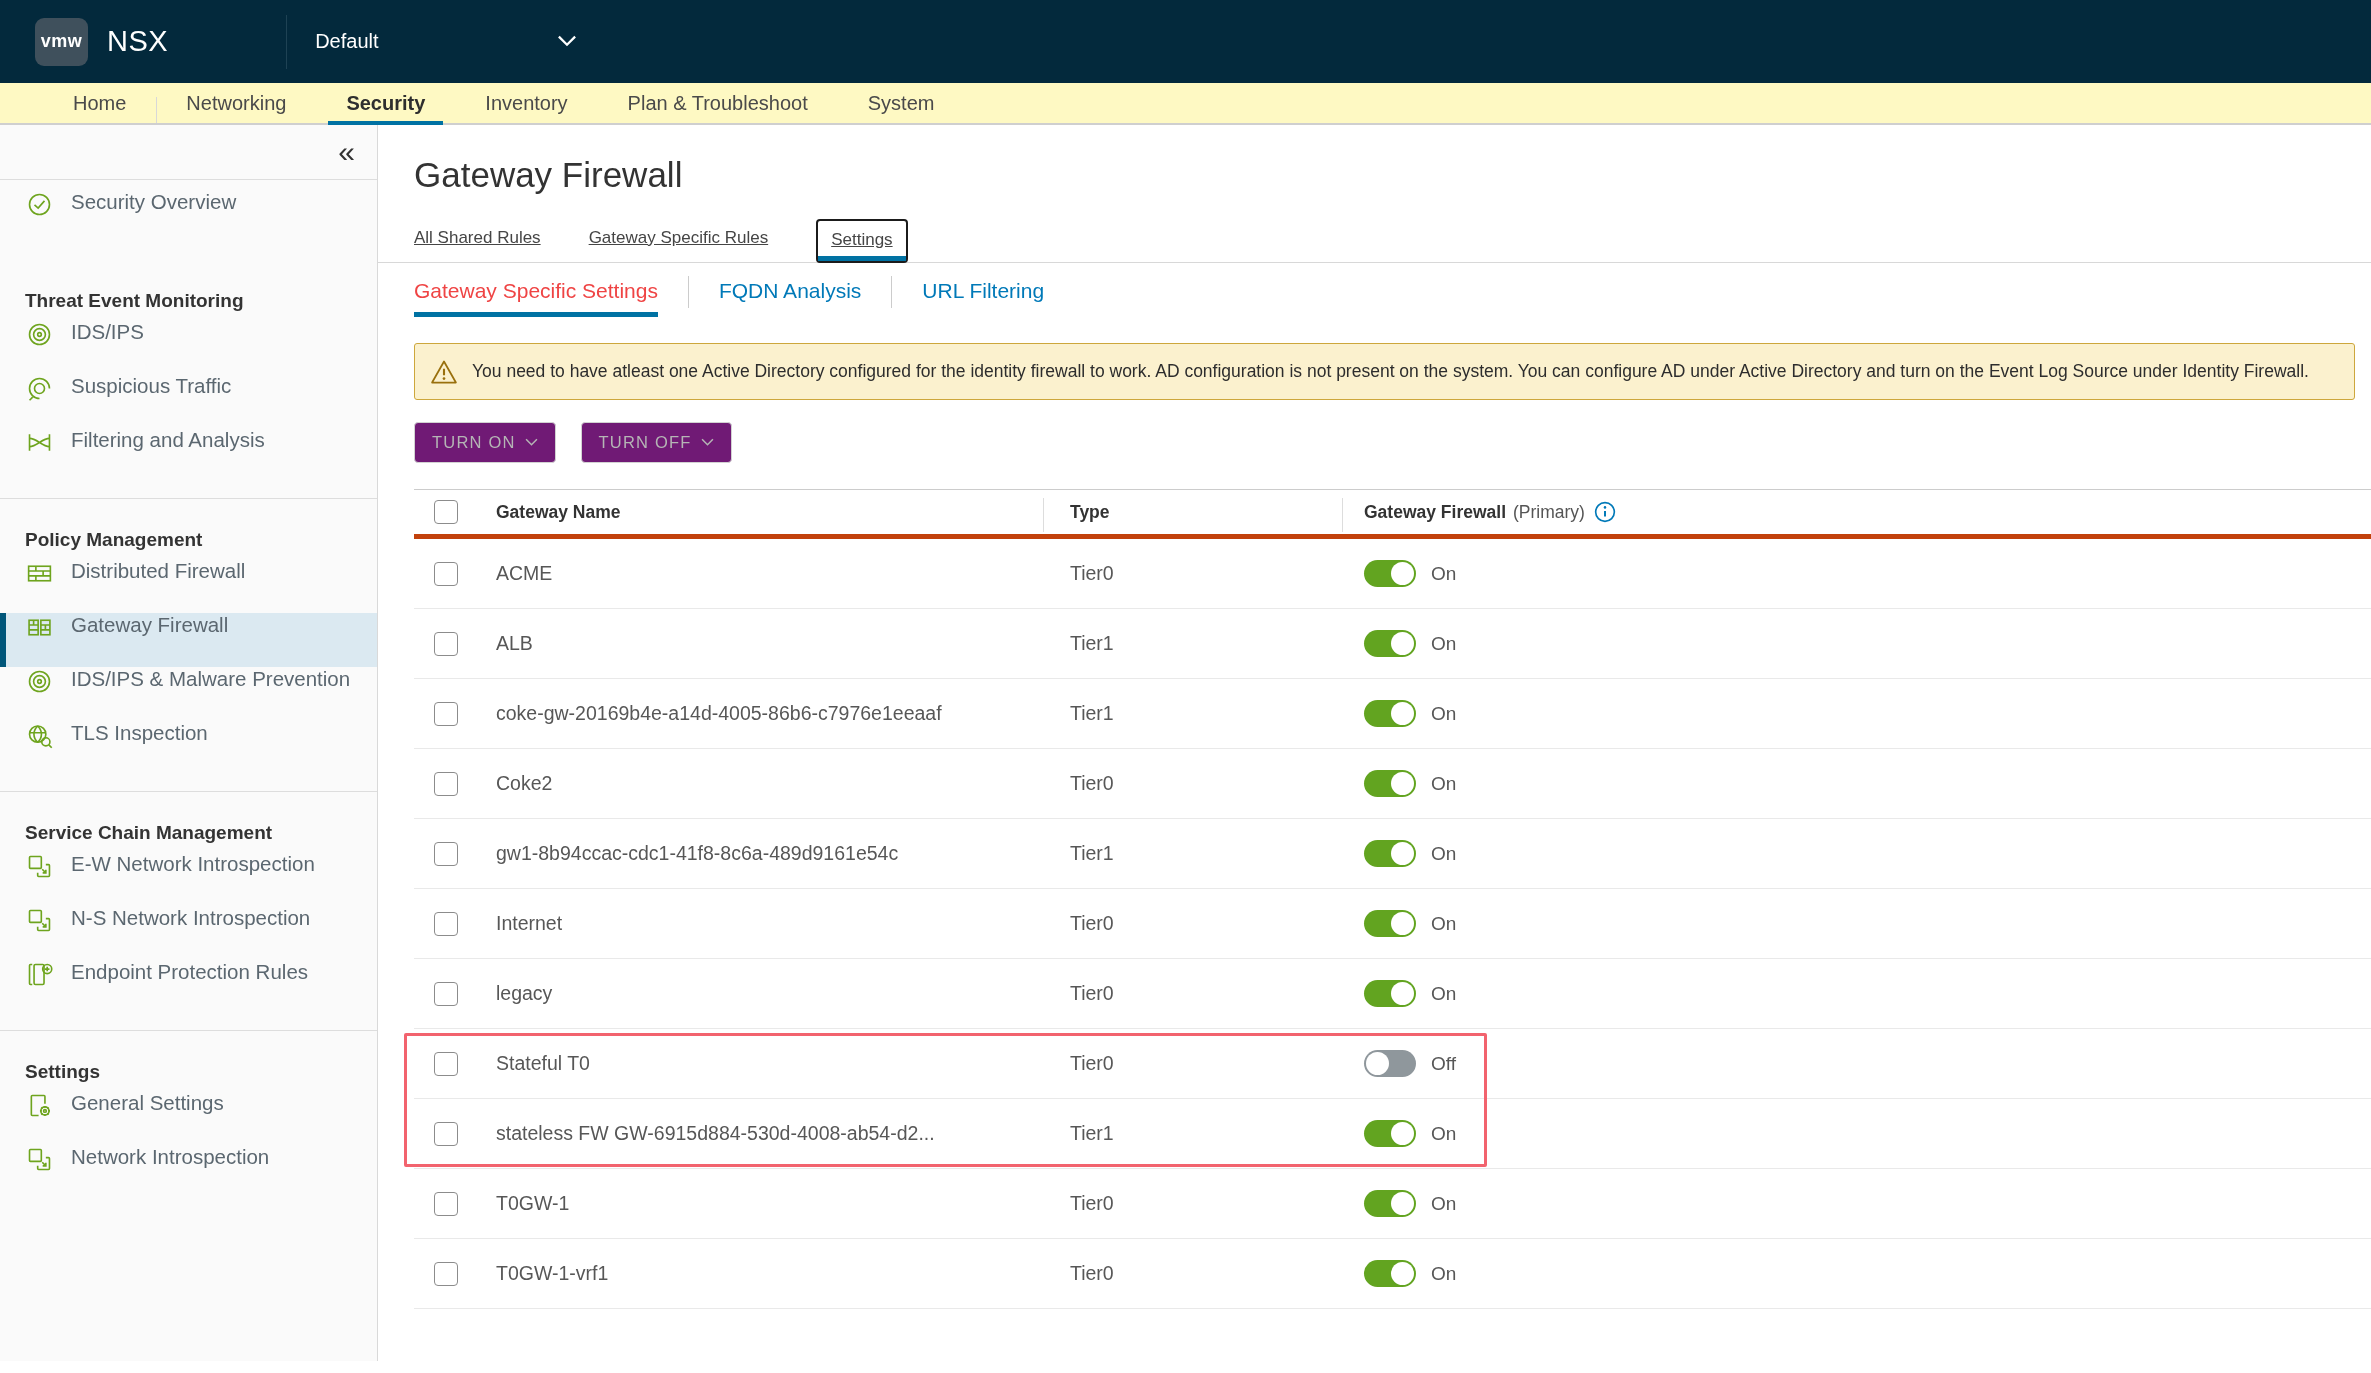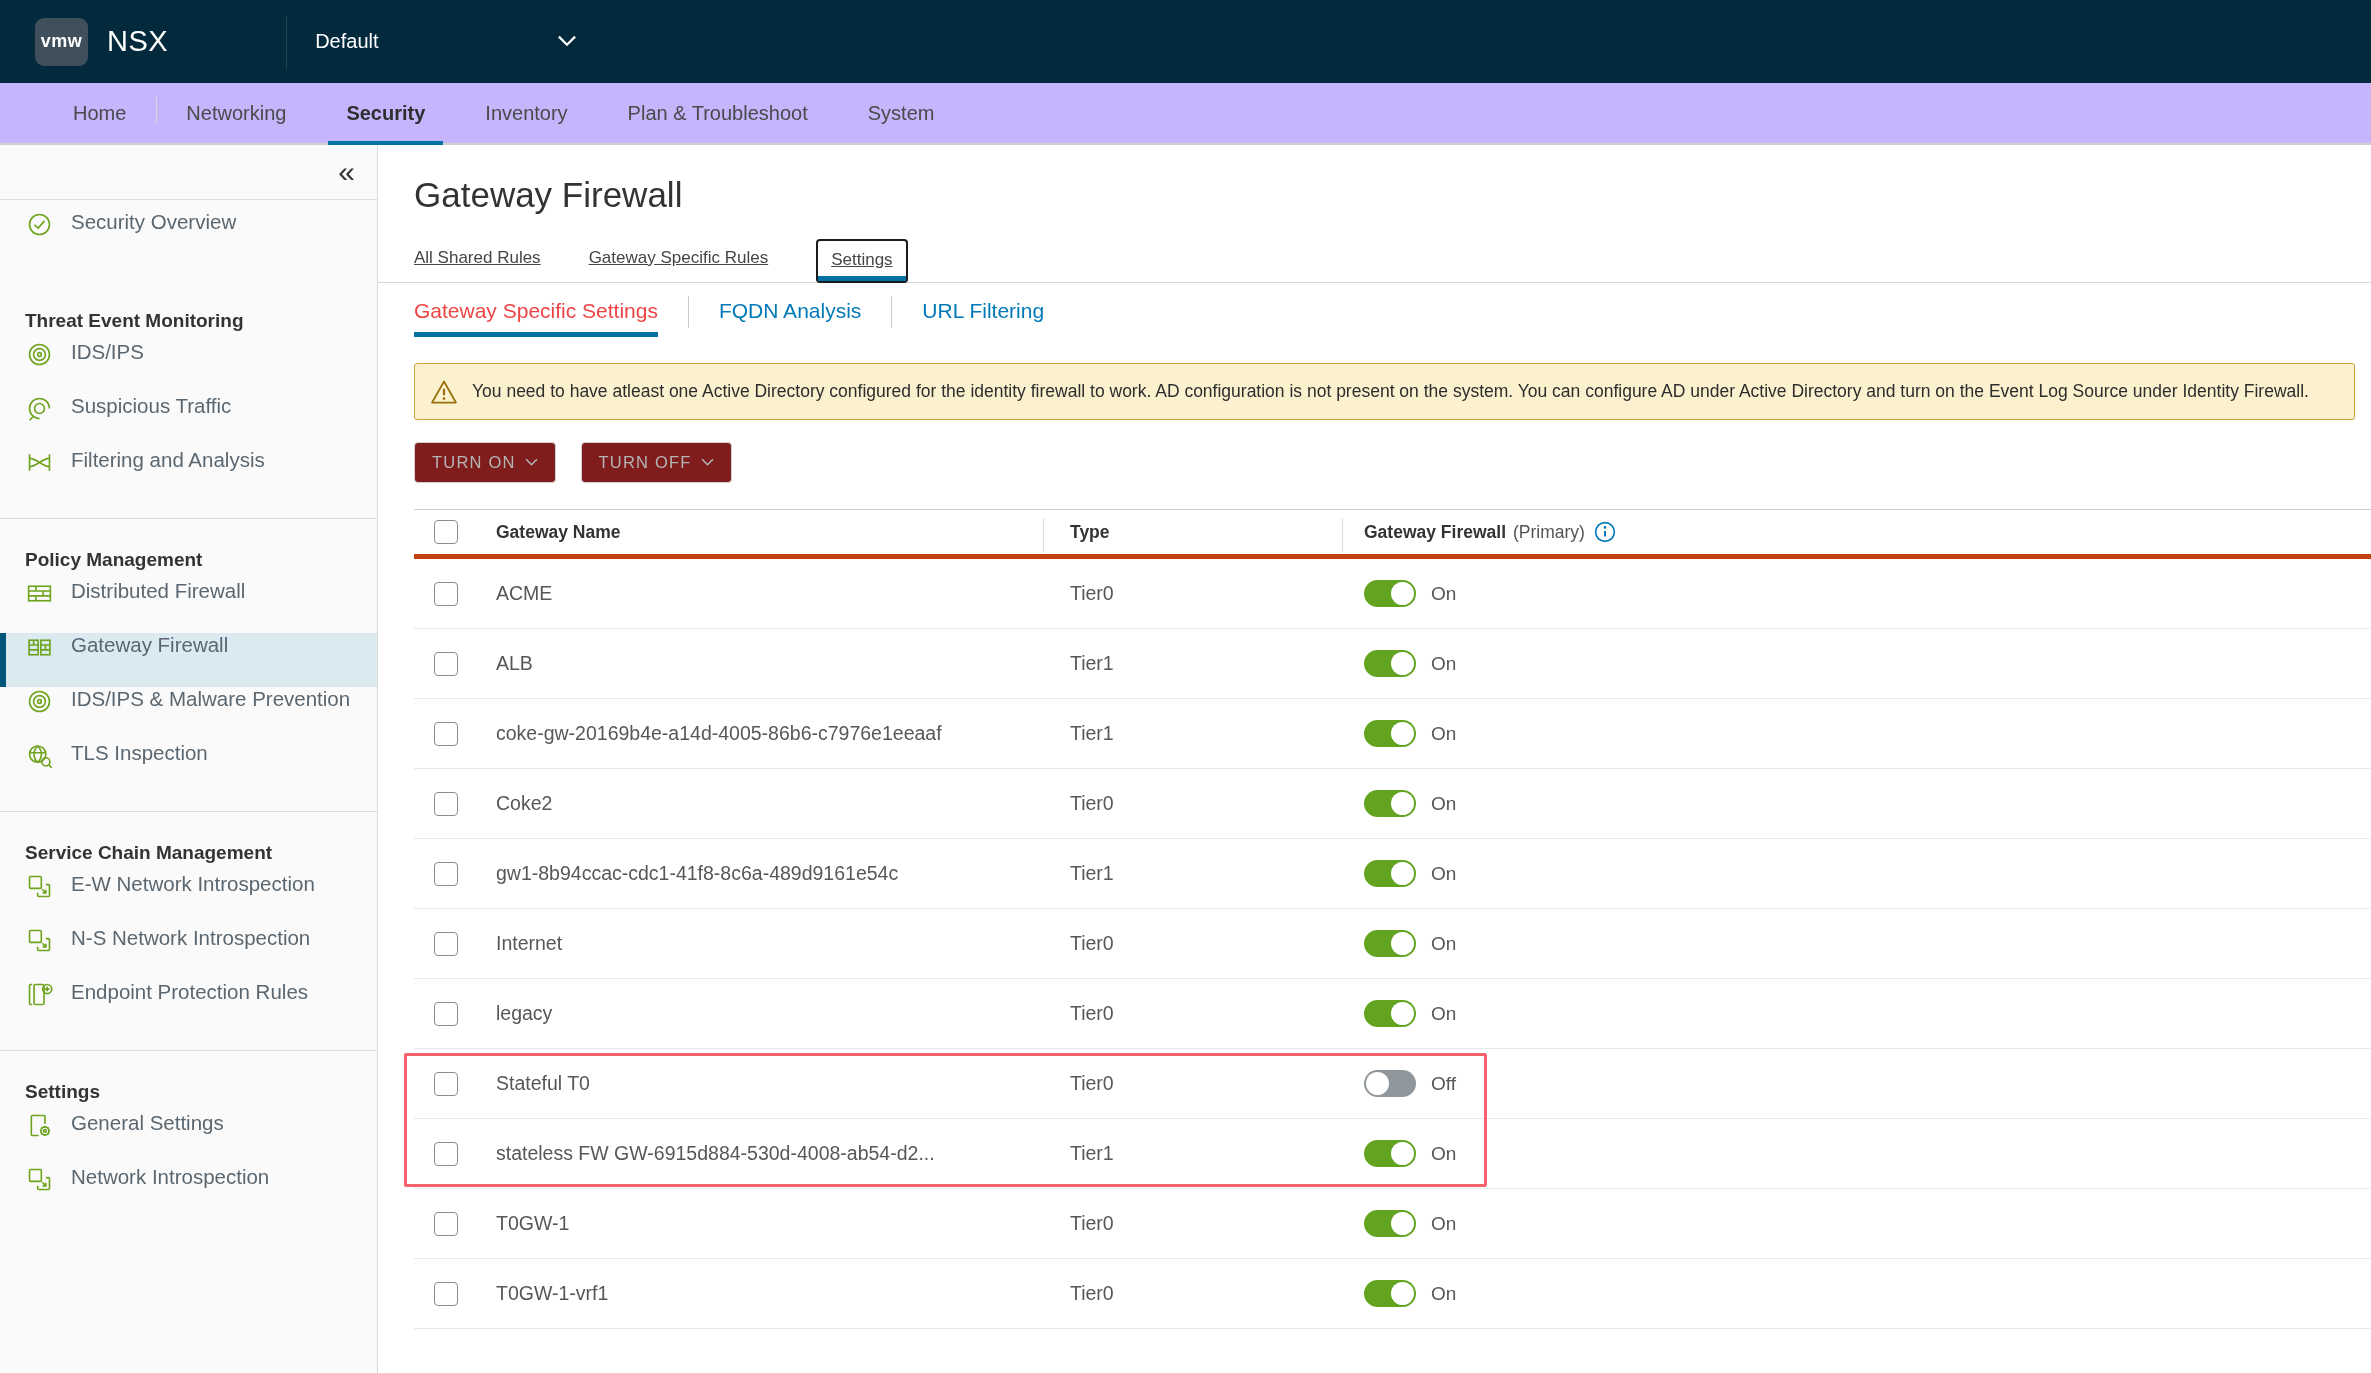--- a/index.html
+++ b/index.html
@@ -10,21 +10,21 @@
   .topbar { height:83px; background:#03293c; display:flex; align-items:center; padding-left:35px; }
   .logo-tile { width:53px; height:48px; background:#3f505c; border-radius:9px;
                display:flex; align-items:center; justify-content:center;
                color:#fff; font-weight:bold; font-size:18px; letter-spacing:.5px; }
   .product-name { color:#fff; font-size:29px; font-weight:300; margin-left:19px; letter-spacing:.5px; }
   .tb-divider { width:1px; height:54px; background:#1e4254; margin-left:118px; }
   .project-select { display:flex; align-items:center; color:#fff; font-size:20px; margin-left:28px; cursor:pointer; }
   .project-select .chev { margin-left:178px; color:#fff; display:flex; }
 
   
-  .navbar { height:62px; background:#c4b5fd; border-bottom:2px solid #cfcfcf;
+  .navbar { height:42px; background:#fef9c3; border-bottom:2px solid #cfcfcf;
             display:flex; align-items:stretch; padding-left:43px; }
   .nav-item { display:flex; align-items:center; padding:0 30px; font-size:20px; color:#4a4a4a;
               position:relative; cursor:pointer; }
   .nav-item.sep::before { content:""; position:absolute; left:0; top:14px; height:26px; width:1px; background:#d8d8d8; }
   .nav-item.active { color:#2e2e2e;font-weight:bold; }
   .nav-item.active::after { content:""; position:absolute; left:12px; right:12px; bottom:-2px; height:4px; background:#0072a3; }
 
   .body-wrap { display:flex; height:1236px; }
 
   
@@ -56,21 +56,21 @@
   .subtab.active { color:#ef4444; }
   .subtab.active::after { content:""; position:absolute; left:0; right:0; bottom:0; height:5px; background:#0072a3; }
   .subtab-sep { width:1px; height:32px; background:#ccc; margin:0 30px; transform:translateY(-6px); }
 
   .banner { margin-top:26px; margin-right:16px; height:57px; background:#fbf1ce;
             border:1px solid #cda73c; border-radius:3px; display:flex; align-items:center;
             padding:0 15px; font-size:17.5px; color:#2d2d2d; }
   .banner .w-icon { margin-right:14px; display:flex; }
 
   .toolbar { margin-top:22px; display:flex; gap:25px; }
-  .tool-btn { display:flex; align-items:center; gap:9px; background:#7f1d1d; border:1px solid #d2d2d2;
+  .tool-btn { display:flex; align-items:center; gap:9px; background:#701a75; border:1px solid #d2d2d2;
               border-radius:4px; padding:10px 17px; font-size:16.5px; letter-spacing:1.2px;
               color:#b5b5b5; cursor:default; }
   .tool-btn .chev { display:flex; }
 
   
   .table-wrap { margin-top:26px; position:relative; }
   .thead, .trow { display:grid; grid-template-columns:82px 547px 299px 1fr; align-items:center; }
   .thead { height:50px; border-top:1px solid #ccc; border-bottom:5px solid #c2410c;
            font-size:17.5px; font-weight:bold; color:#333; position:relative; }
   .col-sep { position:absolute; top:8px; height:34px; width:1px; background:#ddd; }

